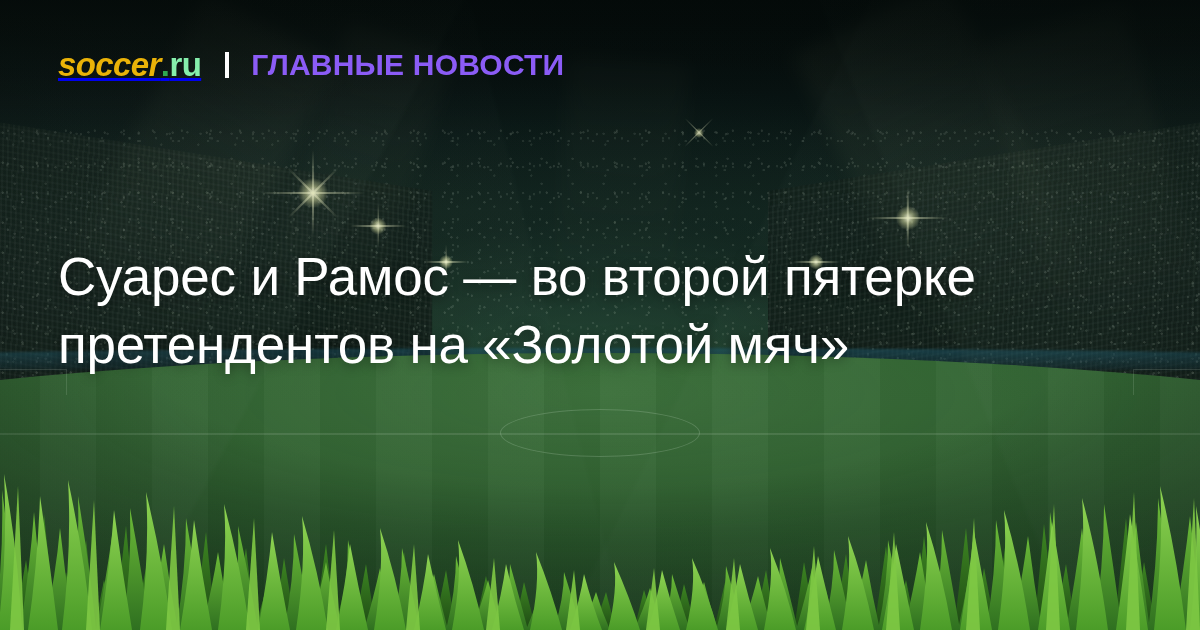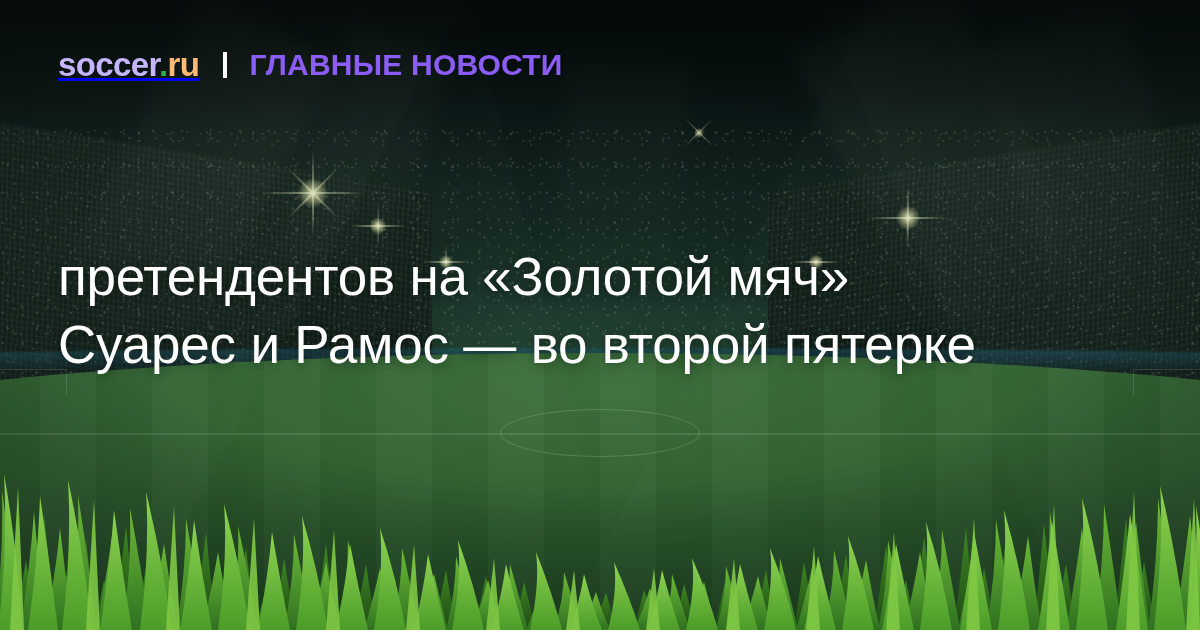--- a/index.html
+++ b/index.html
@@ -158,23 +158,23 @@
   .header{
     position:absolute; left:58px; top:48px;
     display:flex; align-items:center; gap:0;
     z-index:6;
   }
   .logo{
     font-size:33px; font-weight:bold;
     letter-spacing:-.6px; line-height:1;
     white-space:nowrap;
   }
-  .logo .s1{ color:#c4b5fd; }
+  .logo .s1{ color:#eab308;font-style:italic; }
   .logo .dot{ color:#2FA84F; }
-  .logo .s2{ color:#fdba74; }
+  .logo .s2{ color:#86efac; }
   .divider{
     width:4px; height:26px;
     background:#ffffff;
     margin:0 22px 0 24px;
     flex:0 0 auto;
   }
   .kicker{
     color:#8b5cf6;
     font-size:30px; font-weight:bold;
     letter-spacing:.2px; line-height:1;
@@ -449,17 +449,17 @@
     </svg>
   </div>
 
   <div class="header">
     <a class="logo" href="#"><span class="s1">soccer</span><span class="dot">.</span><span class="s2">ru</span></a>
     <span class="divider"></span>
     <span class="kicker">ГЛАВНЫЕ НОВОСТИ</span>
   </div>
 
   <h1 class="headline">
+    <span class="ln">Суарес и Рамос — во второй пятерке</span>
     <span class="ln">претендентов на «Золотой мяч»</span>
-    <span class="ln">Суарес и Рамос — во второй пятерке</span>
   </h1>
 
 </div>
 
 </body></html>

